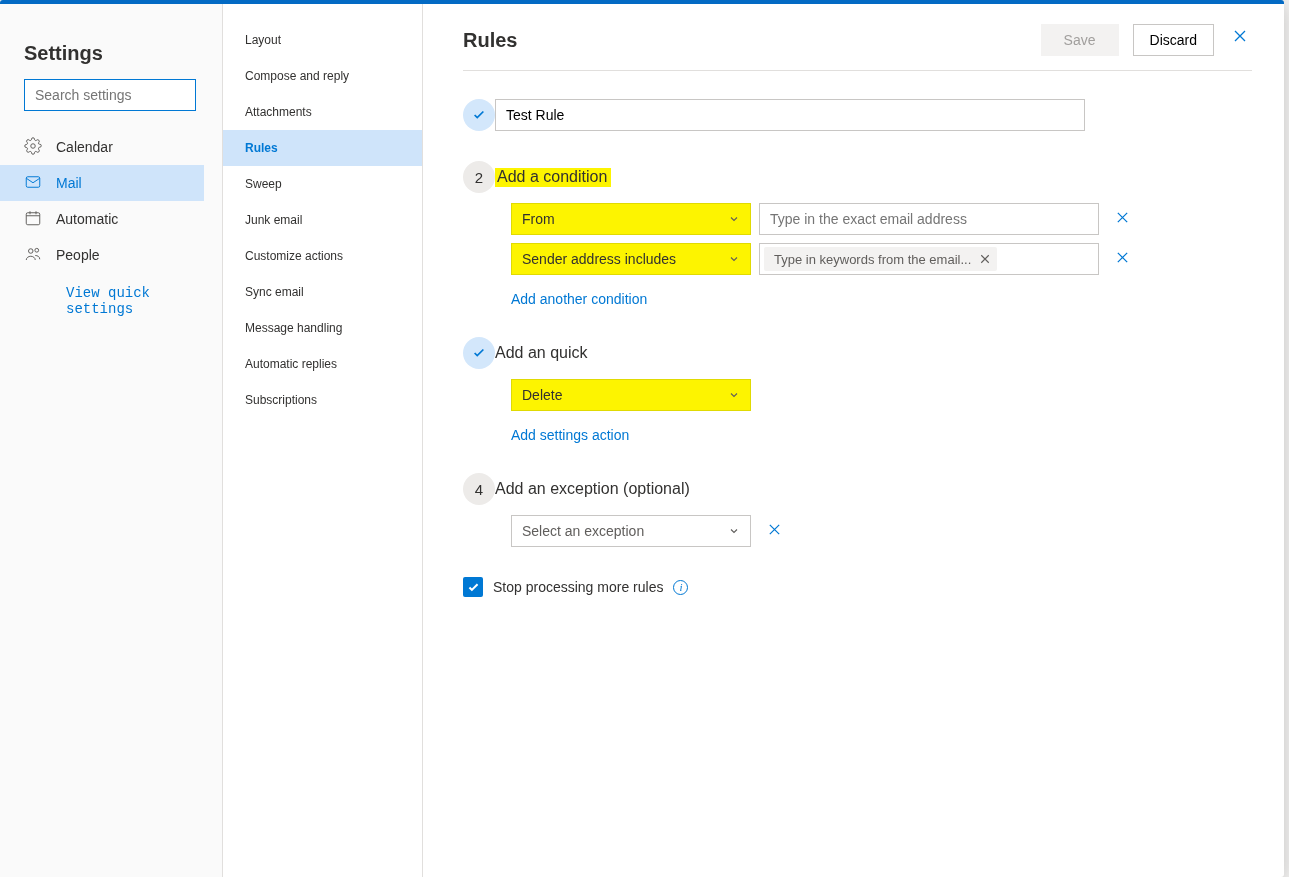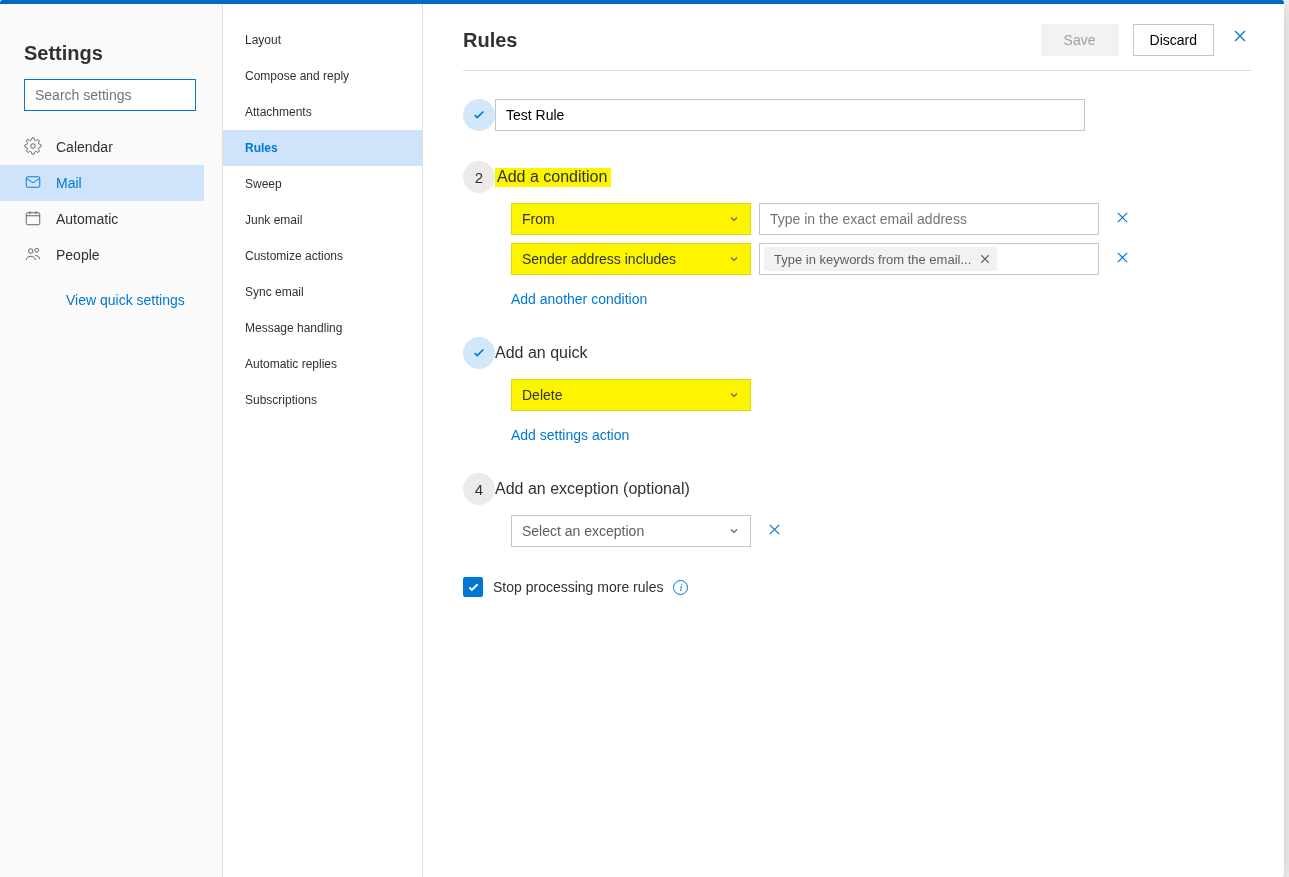--- a/index.html
+++ b/index.html
@@ -60,22 +60,23 @@
     display:flex;align-items:center;gap:14px;
     height:36px;padding:0 24px;
     cursor:pointer;
   }
   .cat-list li.active{background:var(--blue-light);color:var(--blue);}
   .cat-list li.active svg{stroke:var(--blue);}
   .cat-list svg{width:18px;height:18px;stroke:var(--muted);fill:none;stroke-width:1.3;}
   .quick-link{
     color:var(--blue);
     margin-left:42px;
-    margin-top:19px;
+    margin-top:12px;
     cursor:pointer;
+    font-family:Liberation Mono, monospace;
   }
   
   .col2{
     width:201px;
     border-left:1px solid var(--border-light);
     border-right:1px solid var(--border-light);
     padding-top:18px;
     background:#fff;
   }
   .sub-list{list-style:none;margin:0;padding:0;}

